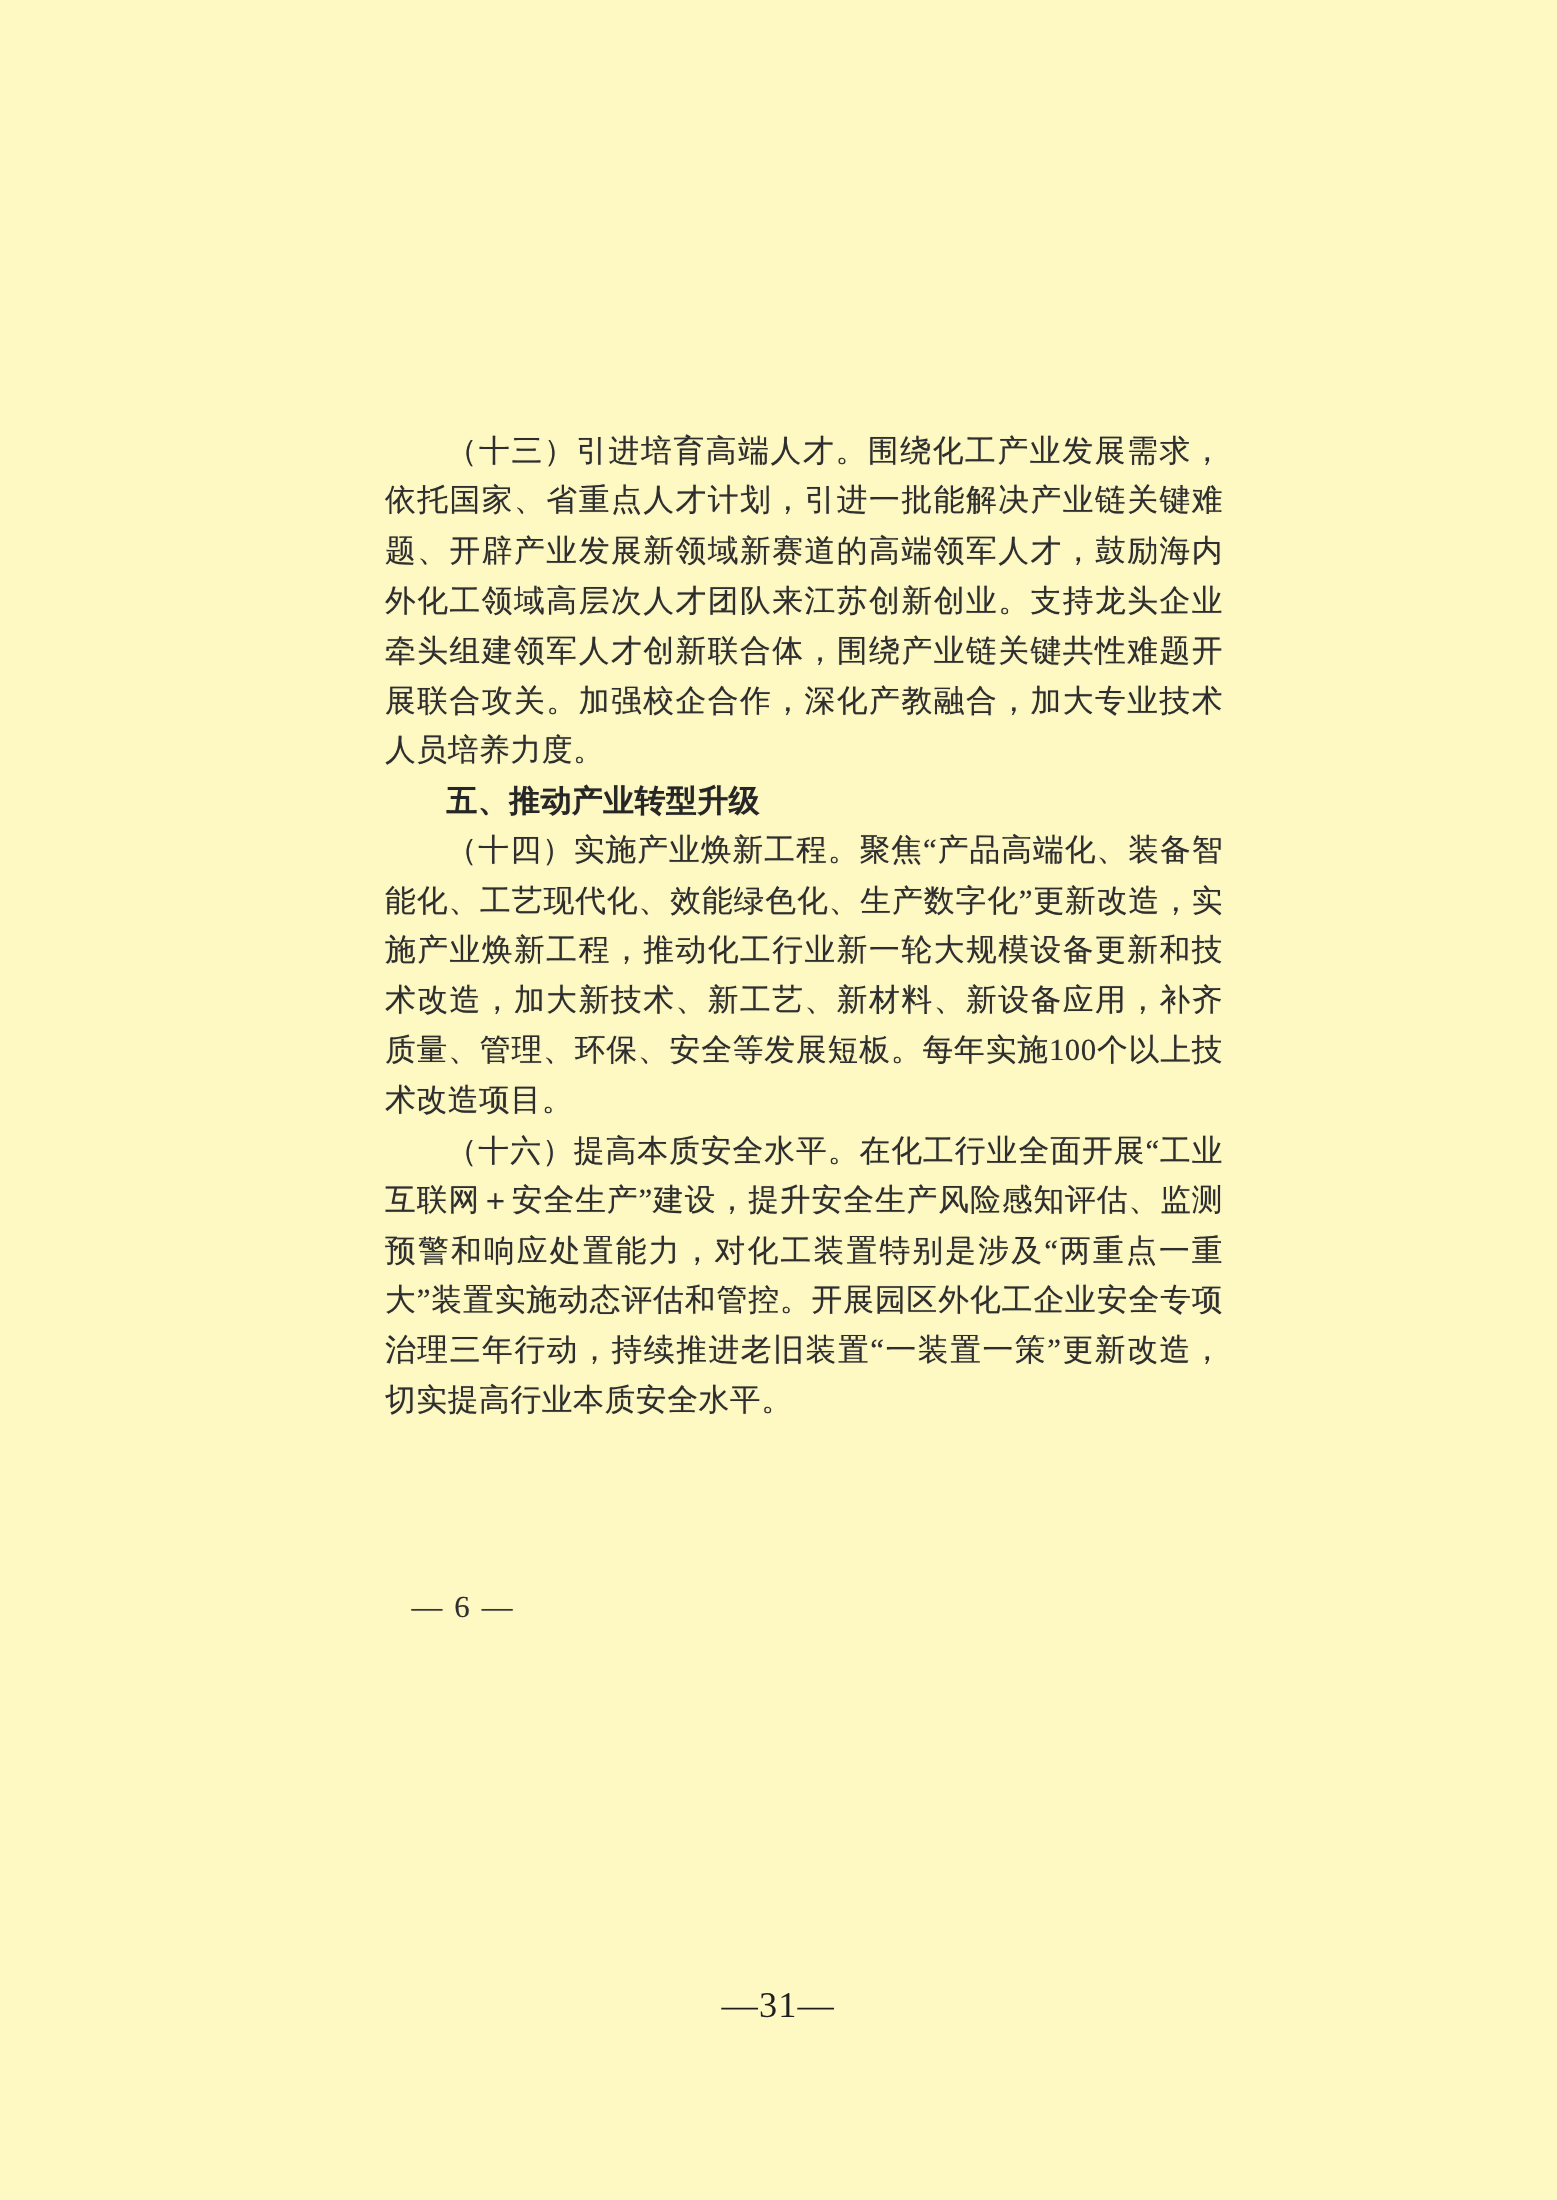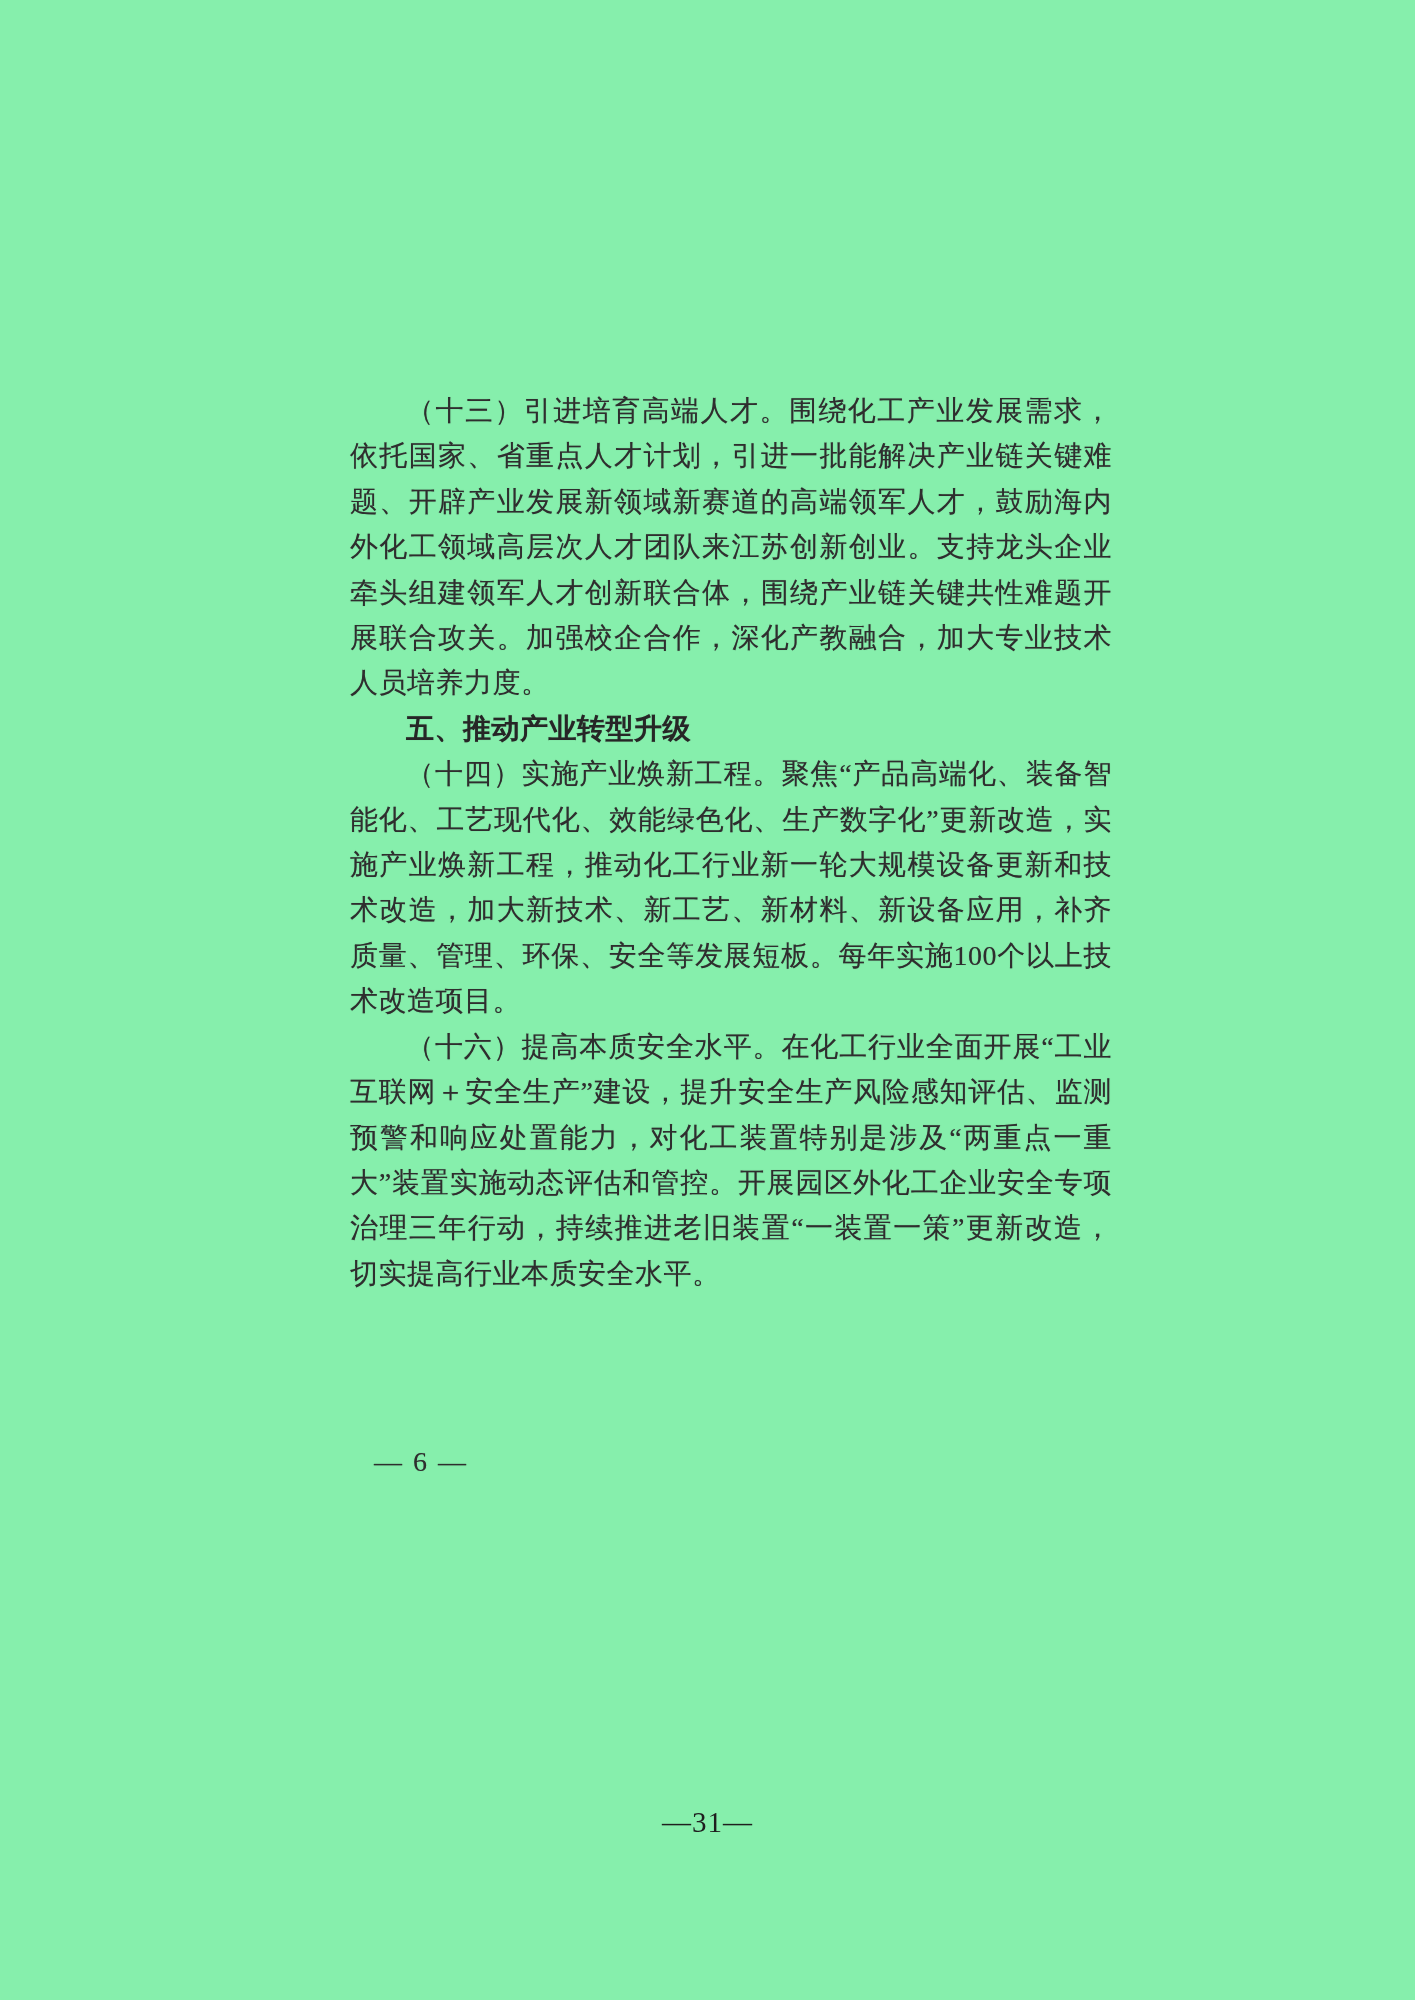--- a/index.html
+++ b/index.html
@@ -4,21 +4,21 @@
 <style>
   html, body {
     margin: 0;
     padding: 0;
     background: #ffffff;
   }
   .page {
     position: relative;
     width: 1415px;
     height: 2000px;
-    background: #86efac;
+    background: #fef9c3;
     overflow: hidden;
     font-family: "Liberation Serif", "DejaVu Serif", serif;
     color: #2e2e2e;
   }
   .textblock {
     position: absolute;
     left: 350px;
     top: 388px;
     width: 762px;
     font-size: 28px;
@@ -45,21 +45,21 @@
     letter-spacing: 2px;
     color: #2e2e2e;
     text-shadow: 0 0 0.7px rgba(70,70,70,0.5);
   }
   .outer-page-number {
     position: absolute;
     left: 0;
     right: 0;
     top: 1806px;
     text-align: center;
-    font-size: 29px;
+    font-size: 33px;
     color: #1f1f1f;
     letter-spacing: 1px;
   }
 </style>
 </head>
 <body>
 
 <div class="page">
 
   <div class="textblock">

